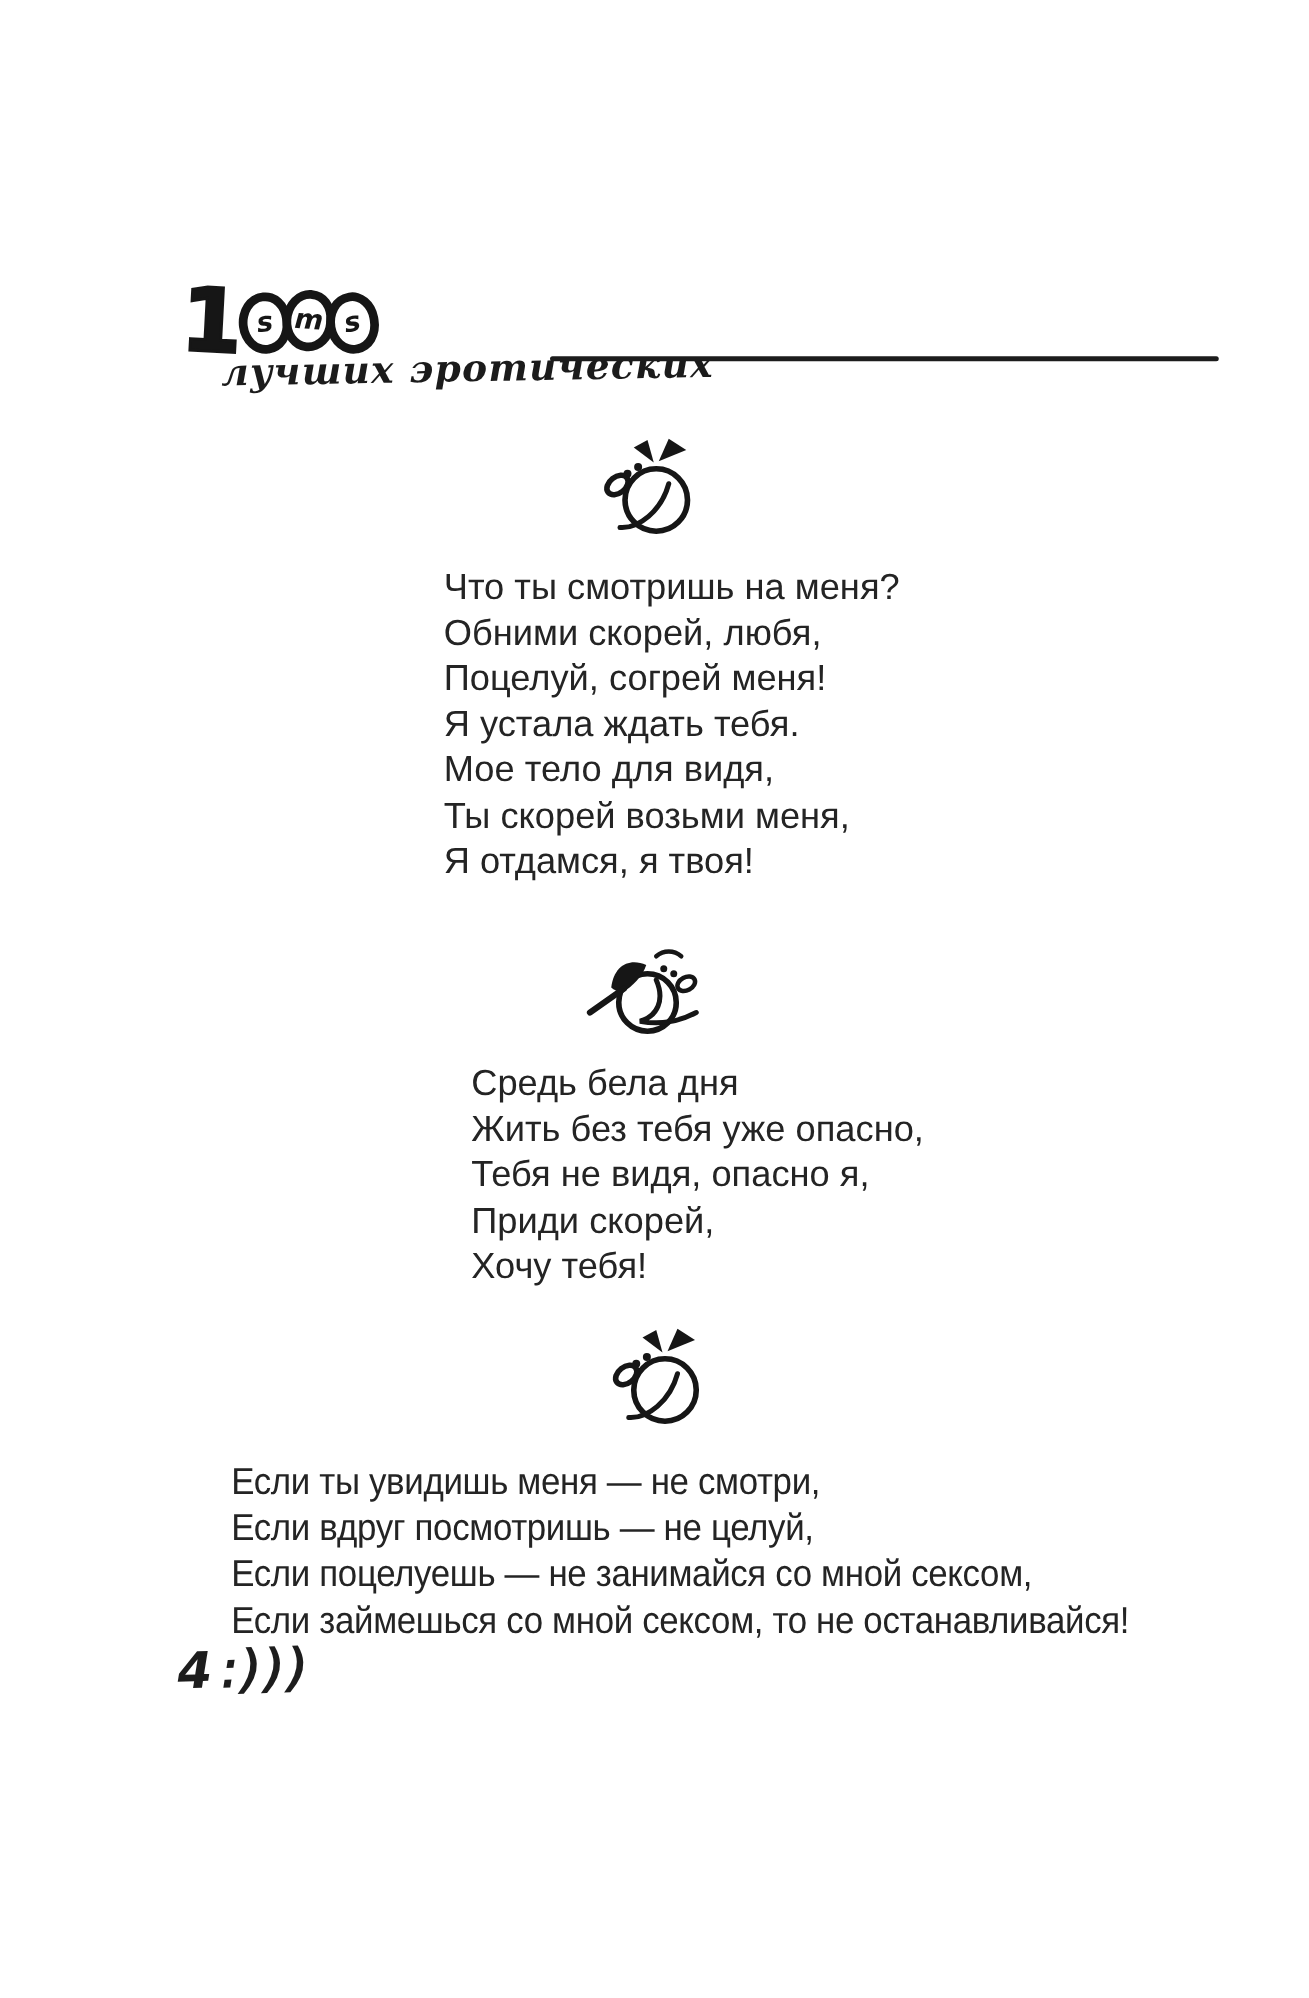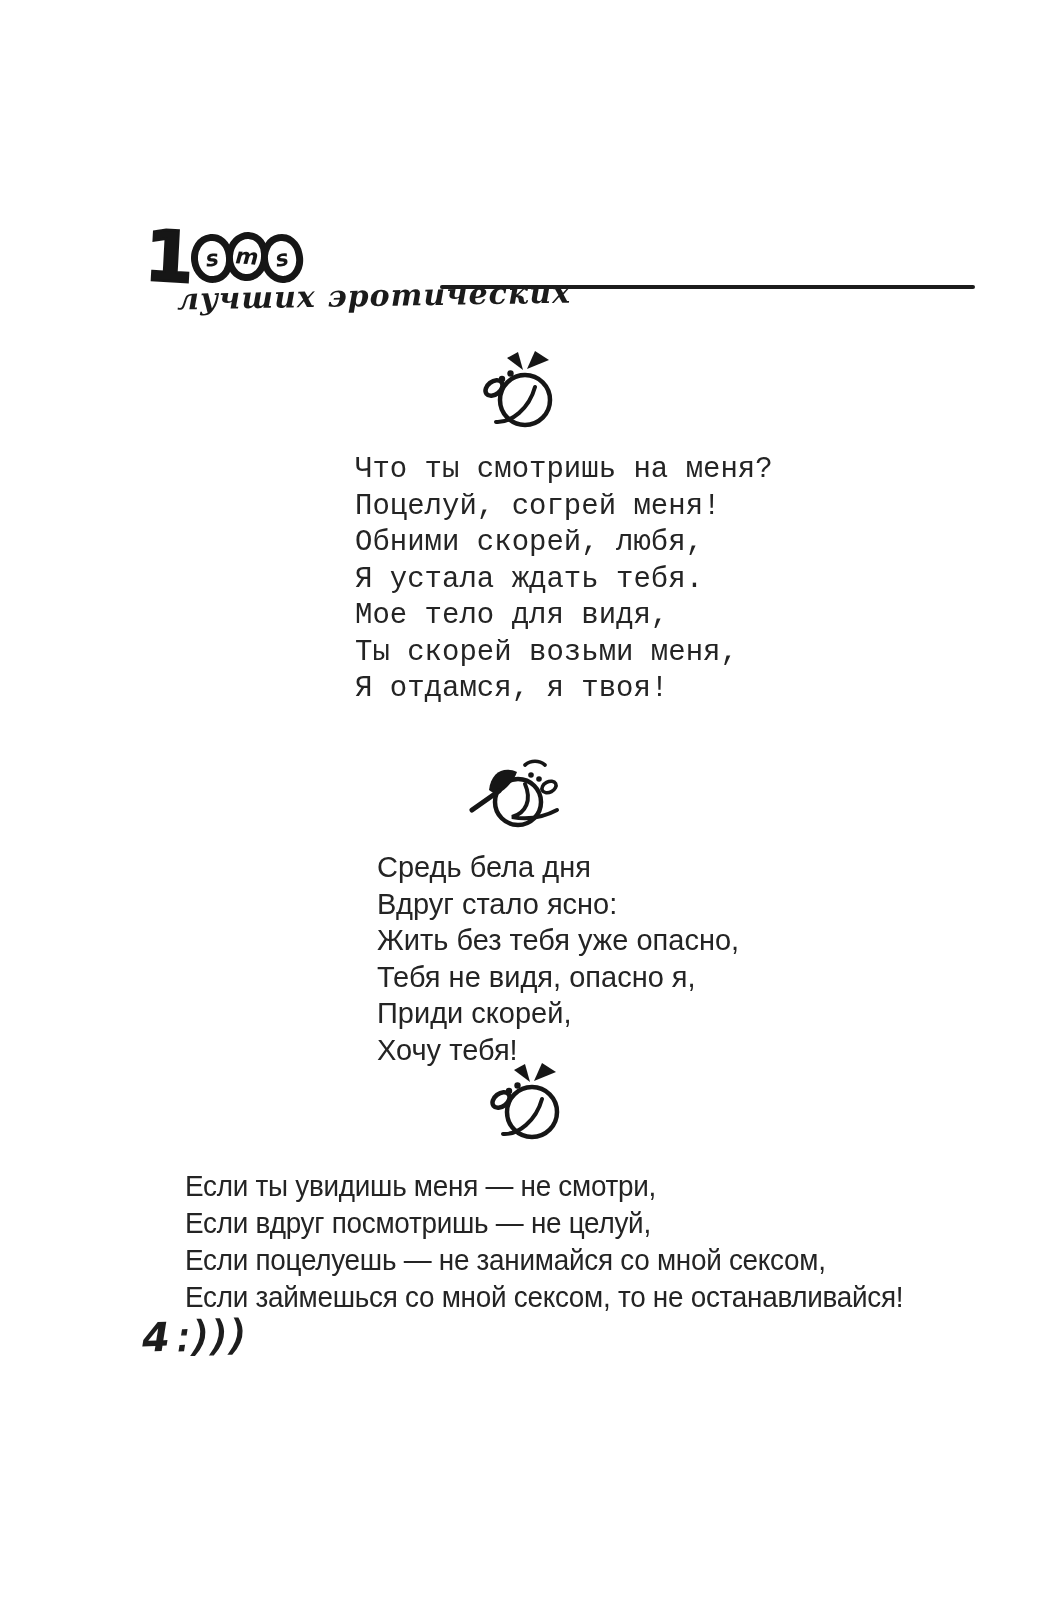--- a/index.html
+++ b/index.html
@@ -67,21 +67,21 @@
   .icon-bow-2 { left:488px; top:1060px; }
 
   
   .poem { position:absolute; }
   .poem-line {
     font-size:29px;
     line-height:36.5px;
     white-space:nowrap;
     color:#242424;
   }
-  .poem-1 { left:355px; top:452px;font-family:Liberation Mono, monospace; }
+  .poem-1 { left:355px; top:452px; }
   .poem-2 { left:377px; top:849px; }
   .poem-3 { left:185px; top:1167px; transform:scaleX(0.93); transform-origin:left top; }
   .poem-3 .poem-line { font-size:30px; line-height:37px; letter-spacing:-0.3px; }
 
   
   .footer {
     position:absolute; left:142px; top:1316px;
     font-family:"DejaVu Sans", sans-serif;
     font-style:italic; font-weight:bold;
     font-size:40px; line-height:1;
@@ -121,22 +121,22 @@
       <circle cx="21" cy="31" r="3.2" fill="#161616"></circle>
       <circle cx="29.5" cy="25.5" r="3.2" fill="#161616"></circle>
       <ellipse cx="13" cy="40" rx="9.5" ry="6.5" transform="rotate(-38 13 40)" fill="none" stroke="#161616" stroke-width="4.5"></ellipse>
       <path d="M 42 22 L 26 10 L 37 4 Z" fill="#161616"></path>
       <path d="M 46 21 L 54 3 L 68 12 Z" fill="#161616"></path>
     </svg>
   </div>
 
   <div class="poem poem-1">
     <div class="poem-line">Что ты смотришь на меня?</div>
+    <div class="poem-line">Обними скорей, любя,</div>
     <div class="poem-line">Поцелуй, согрей меня!</div>
-    <div class="poem-line">Обними скорей, любя,</div>
     <div class="poem-line">Я устала ждать тебя.</div>
     <div class="poem-line">Мое тело для видя,</div>
     <div class="poem-line">Ты скорей возьми меня,</div>
     <div class="poem-line">Я отдамся, я твоя!</div>
   </div>
 
   <div class="deco icon-cap">
     <svg width="92" height="74" viewBox="0 0 92 74" xmlns="http://www.w3.org/2000/svg">
       <circle cx="50" cy="46" r="23" fill="none" stroke="#161616" stroke-width="4.5"></circle>
       <path d="M 21 34 C 23 16 36 10 49 16 C 46 25 38 33 30 38 C 26 37 23 36 21 34 Z" fill="#161616"></path>
@@ -144,21 +144,20 @@
       <path d="M 57 9 C 63 4 71 4 77 9" fill="none" stroke="#161616" stroke-width="3.6" stroke-linecap="round"></path>
       <circle cx="63" cy="19" r="2.8" fill="#161616"></circle>
       <circle cx="71" cy="23" r="2.8" fill="#161616"></circle>
       <ellipse cx="81" cy="31" rx="7.5" ry="5.2" transform="rotate(-28 81 31)" fill="none" stroke="#161616" stroke-width="3.6"></ellipse>
       <path d="M 57 28 C 64 44 58 57 44 61 C 60 64 74 62 89 54" fill="none" stroke="#161616" stroke-width="4" stroke-linecap="round"></path>
     </svg>
   </div>
 
   <div class="poem poem-2">
     <div class="poem-line">Средь бела дня</div>
-    <div class="poem-line">Вдруг стало ясно:</div>
     <div class="poem-line">Жить без тебя уже опасно,</div>
     <div class="poem-line">Тебя не видя, опасно я,</div>
     <div class="poem-line">Приди скорей,</div>
     <div class="poem-line">Хочу тебя!</div>
   </div>
 
   <div class="deco icon-bow-2">
     <svg width="78" height="82" viewBox="0 0 78 82" xmlns="http://www.w3.org/2000/svg">
       <circle cx="44" cy="52" r="25" fill="none" stroke="#161616" stroke-width="4.5"></circle>
       <path d="M 15 74 C 30 75 48 61 54 39" fill="none" stroke="#161616" stroke-width="4" stroke-linecap="round"></path>

